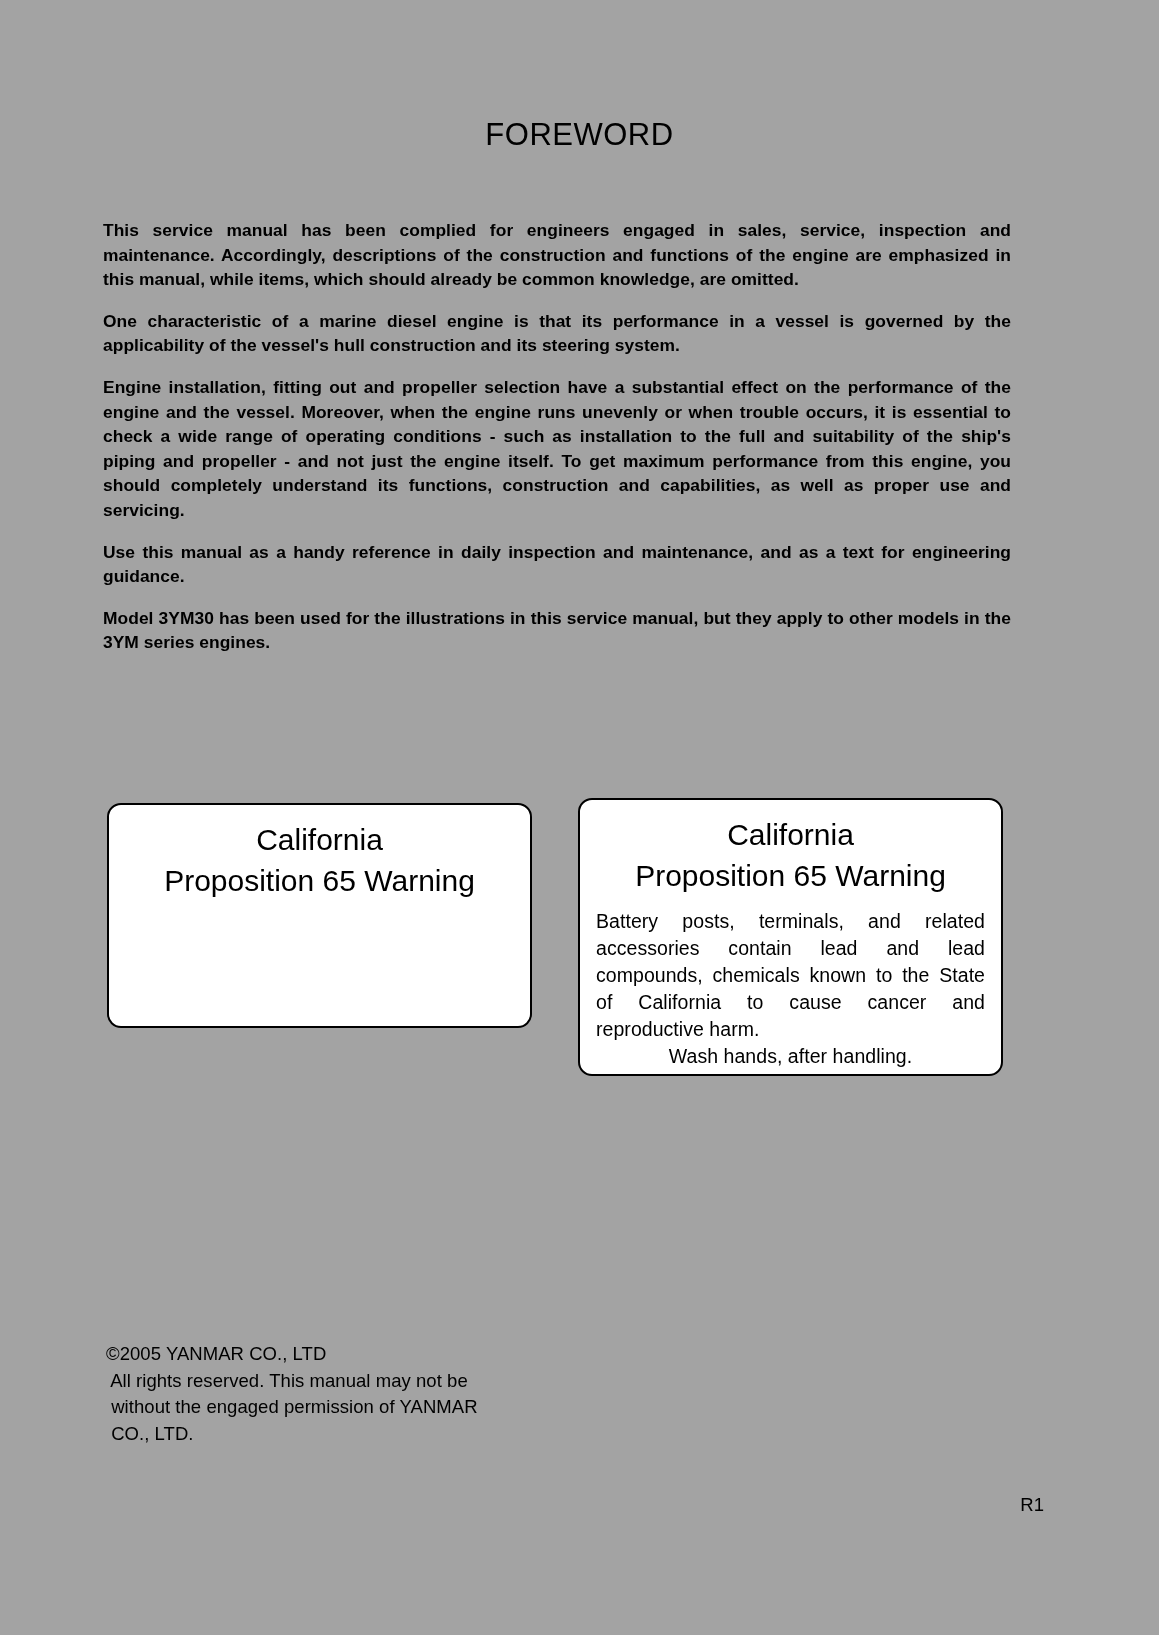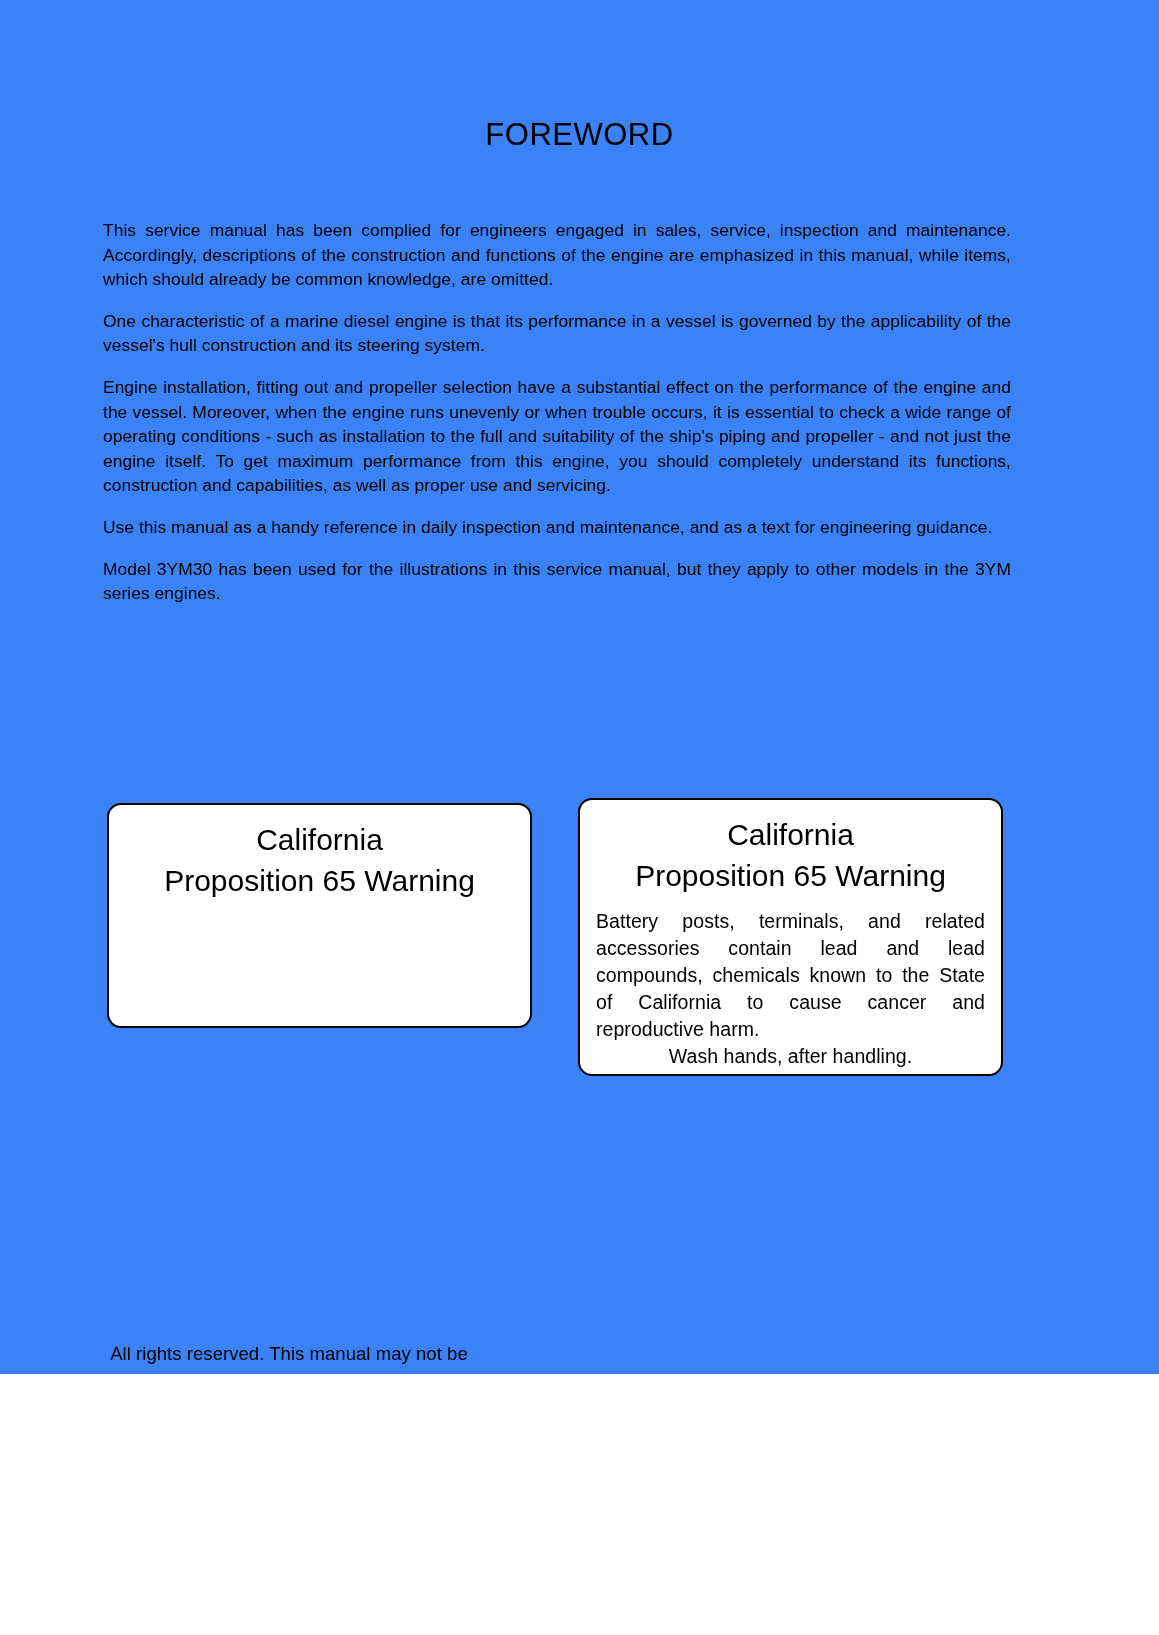--- a/index.html
+++ b/index.html
@@ -9,23 +9,23 @@
     background: #ffffff;
   }
   body {
     font-family: "Liberation Sans", sans-serif;
     color: #000000;
     -webkit-font-smoothing: antialiased;
   }
   .page {
     position: relative;
     width: 1159px;
-    height: 1374px;
+    height: 1635px;
     margin: 0 auto;
-    background: #3b82f6;
+    background: #a3a3a3;
     overflow: hidden;
     box-sizing: border-box;
     padding-left: 32px;
   }
 
   
   .page-title {
     position: absolute;
     left: 0;
     top: 116px;
@@ -44,20 +44,21 @@
     top: 218px;
     width: 908px;
   }
   .para {
     font-size: 17.4px;
     line-height: 24.6px;
     text-align: justify;
     text-justify: inter-word;
     margin: 0 0 17px 0;
     letter-spacing: 0.05px;
+    font-weight: bold;
   }
   .para:last-child {
     margin-bottom: 0;
   }
 
   
   .warnings {
     position: absolute;
     left: 0;
     top: 803px;
@@ -166,20 +167,21 @@
       </div>
       <div class="warn-body">
         <span>Battery posts, terminals, and related accessories contain lead and lead compounds, chemicals known to the State of California to cause cancer and reproductive harm.</span>
         <span class="tail">Wash hands, after handling.</span>
       </div>
     </div>
 
   </div>
 
   <div class="copyright">
+    <span class="cline">©2005 YANMAR CO., LTD</span>
     <span class="cline"> All rights reserved. This manual may not be</span>
     <span class="cline"> without the engaged permission of YANMAR</span>
     <span class="cline"> CO., LTD.</span>
   </div>
 
   <div class="page-number">R1</div>
 
 </div>
 
 </body></html>

